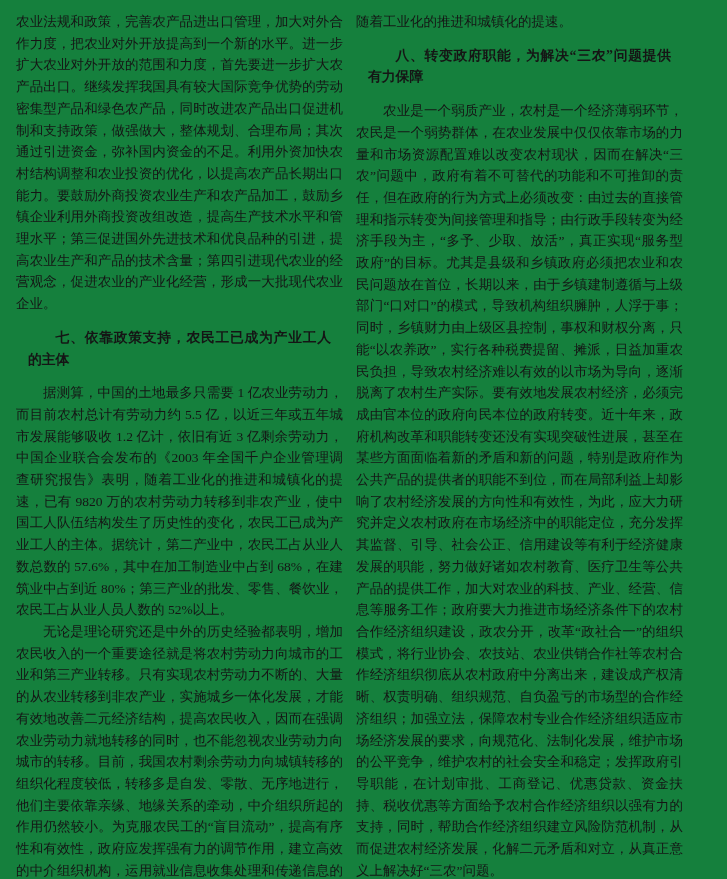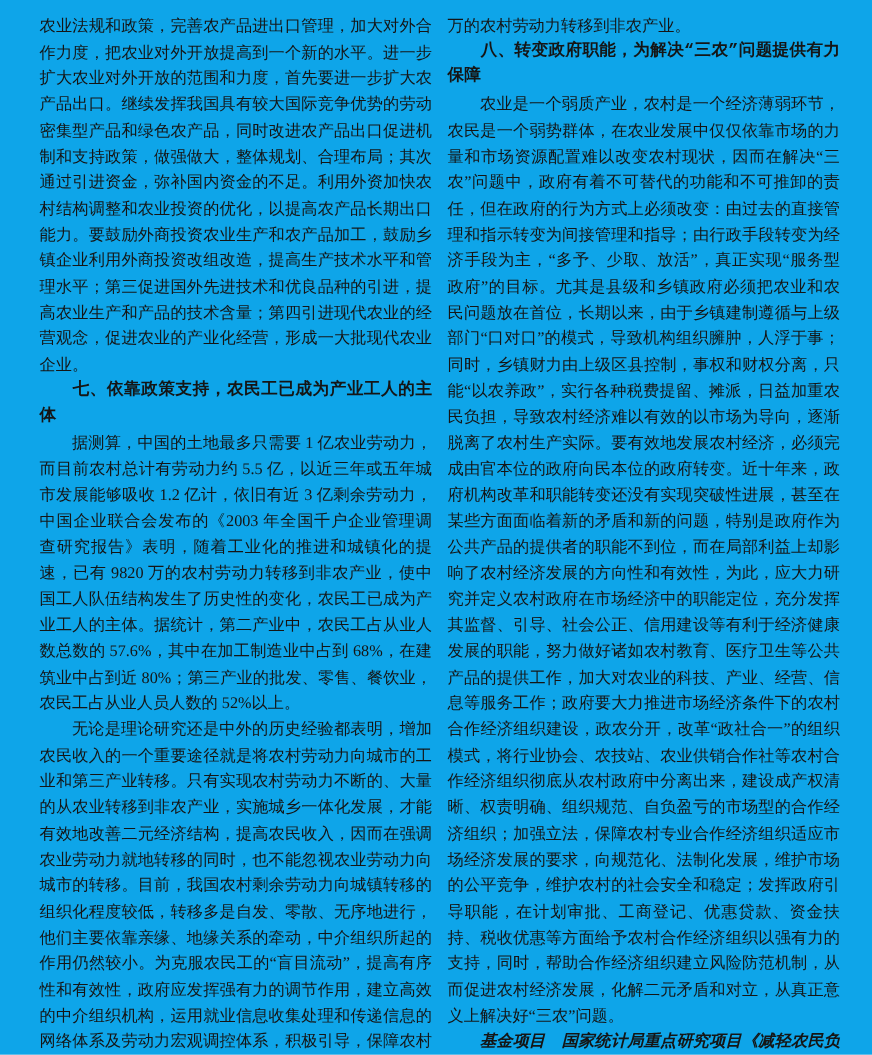--- a/index.html
+++ b/index.html
@@ -1,62 +1,61 @@
 <!DOCTYPE html>
 <html><head>
 <meta charset="utf-8">
 <style>
   html,body{margin:0;padding:0;background:#e9e9e9;}
   .page{
     position:relative;
     width:727px;height:879px;
-    background:#0ea5e9;
+    background:#15803d;
     box-sizing:border-box;
-    padding:11px 26px 0 33px;
+    padding:11px 26px 0 16px;
     display:flex;gap:13px;
     overflow:hidden;
     font-family:"Liberation Serif","DejaVu Serif",serif;
     color:#151515;
   }
   .col{
     flex:0 0 327px;
     width:327px;
     text-align:justify;
     font-size:13.5px;
     line-height:21.7px;
     word-break:break-all;
   }
   .para{margin:0;}
   .indent{text-indent:2em;}
   .heading{
-    margin:0;
+    margin:12px;
     font-weight:bold;
     font-size:13.8px;
     text-indent:2em;
     line-height:21.7px;
-    font-family:Liberation Mono, monospace;
   }
   .fund{
     font-style:italic;
     font-weight:bold;
   }
 </style>
 </head>
 <body>
 
 <div class="page">
 
   <div class="col">
     <p class="para">农业法规和政策，完善农产品进出口管理，加大对外合作力度，把农业对外开放提高到一个新的水平。进一步扩大农业对外开放的范围和力度，首先要进一步扩大农产品出口。继续发挥我国具有较大国际竞争优势的劳动密集型产品和绿色农产品，同时改进农产品出口促进机制和支持政策，做强做大，整体规划、合理布局；其次通过引进资金，弥补国内资金的不足。利用外资加快农村结构调整和农业投资的优化，以提高农产品长期出口能力。要鼓励外商投资农业生产和农产品加工，鼓励乡镇企业利用外商投资改组改造，提高生产技术水平和管理水平；第三促进国外先进技术和优良品种的引进，提高农业生产和产品的技术含量；第四引进现代农业的经营观念，促进农业的产业化经营，形成一大批现代农业企业。</p>
     <h3 class="heading">七、依靠政策支持，农民工已成为产业工人的主体</h3>
     <p class="para indent">据测算，中国的土地最多只需要 1 亿农业劳动力，而目前农村总计有劳动力约 5.5 亿，以近三年或五年城市发展能够吸收 1.2 亿计，依旧有近 3 亿剩余劳动力，中国企业联合会发布的《2003 年全国千户企业管理调查研究报告》表明，随着工业化的推进和城镇化的提速，已有 9820 万的农村劳动力转移到非农产业，使中国工人队伍结构发生了历史性的变化，农民工已成为产业工人的主体。据统计，第二产业中，农民工占从业人数总数的 57.6%，其中在加工制造业中占到 68%，在建筑业中占到近 80%；第三产业的批发、零售、餐饮业，农民工占从业人员人数的 52%以上。</p>
     <p class="para indent">无论是理论研究还是中外的历史经验都表明，增加农民收入的一个重要途径就是将农村劳动力向城市的工业和第三产业转移。只有实现农村劳动力不断的、大量的从农业转移到非农产业，实施城乡一体化发展，才能有效地改善二元经济结构，提高农民收入，因而在强调农业劳动力就地转移的同时，也不能忽视农业劳动力向城市的转移。目前，我国农村剩余劳动力向城镇转移的组织化程度较低，转移多是自发、零散、无序地进行，他们主要依靠亲缘、地缘关系的牵动，中介组织所起的作用仍然较小。为克服农民工的“盲目流动”，提高有序性和有效性，政府应发挥强有力的调节作用，建立高效的中介组织机构，运用就业信息收集处理和传递信息的网络体系及劳动力宏观调控体系，积极引导，保障农村劳动力转移的有序化，从而把剩余劳动力再就业的有效率提高到到最大程度，促进经济的发展；加强监督，确保农村劳动力就业的权益得到有效保证。随着“三农”问题的提出，工资拖欠、劳动环境及强度等涉及农民工权益的问题引起社会各界的广泛关注，外来工人常年在高温、有毒、有害的环境中工作，易工伤、劳动强度大、拖欠工资等现象深受政府及社会各界的广泛关注，为使经济健康有序发展，政府应加大力度，切实逐步解决劳动者权益保障问题；有效改革户籍制度和工资福利，使农民工可以同许多市民一样享受社会保障和待遇；劳动部门还应尽快调查编制各种工种和技术岗位的指导性工资，让劳动者和企业对工资水平有一个衡量标准，引导市场推动提高外来工工资水平，同时在户籍和农民工子女入学</p>
   </div>
 
   <div class="col">
-    <p class="para">万的农村劳动力转移到非农产业。</p>
+    <p class="para">随着工业化的推进和城镇化的提速。</p>
     <h3 class="heading">八、转变政府职能，为解决“三农”问题提供有力保障</h3>
     <p class="para indent">农业是一个弱质产业，农村是一个经济薄弱环节，农民是一个弱势群体，在农业发展中仅仅依靠市场的力量和市场资源配置难以改变农村现状，因而在解决“三农”问题中，政府有着不可替代的功能和不可推卸的责任，但在政府的行为方式上必须改变：由过去的直接管理和指示转变为间接管理和指导；由行政手段转变为经济手段为主，“多予、少取、放活”，真正实现“服务型政府”的目标。尤其是县级和乡镇政府必须把农业和农民问题放在首位，长期以来，由于乡镇建制遵循与上级部门“口对口”的模式，导致机构组织臃肿，人浮于事；同时，乡镇财力由上级区县控制，事权和财权分离，只能“以农养政”，实行各种税费提留、摊派，日益加重农民负担，导致农村经济难以有效的以市场为导向，逐渐脱离了农村生产实际。要有效地发展农村经济，必须完成由官本位的政府向民本位的政府转变。近十年来，政府机构改革和职能转变还没有实现突破性进展，甚至在某些方面面临着新的矛盾和新的问题，特别是政府作为公共产品的提供者的职能不到位，而在局部利益上却影响了农村经济发展的方向性和有效性，为此，应大力研究并定义农村政府在市场经济中的职能定位，充分发挥其监督、引导、社会公正、信用建设等有利于经济健康发展的职能，努力做好诸如农村教育、医疗卫生等公共产品的提供工作，加大对农业的科技、产业、经营、信息等服务工作；政府要大力推进市场经济条件下的农村合作经济组织建设，政农分开，改革“政社合一”的组织模式，将行业协会、农技站、农业供销合作社等农村合作经济组织彻底从农村政府中分离出来，建设成产权清晰、权责明确、组织规范、自负盈亏的市场型的合作经济组织；加强立法，保障农村专业合作经济组织适应市场经济发展的要求，向规范化、法制化发展，维护市场的公平竞争，维护农村的社会安全和稳定；发挥政府引导职能，在计划审批、工商登记、优惠贷款、资金扶持、税收优惠等方面给予农村合作经济组织以强有力的支持，同时，帮助合作经济组织建立风险防范机制，从而促进农村经济发展，化解二元矛盾和对立，从真正意义上解决好“三农”问题。</p>
     <p class="para indent fund">基金项目　国家统计局重点研究项目《减轻农民负担和增加农民收入研究》课题阶段性成果(LX03－24)</p>
 
   </div>
 
 </div>
 
 </body></html>

